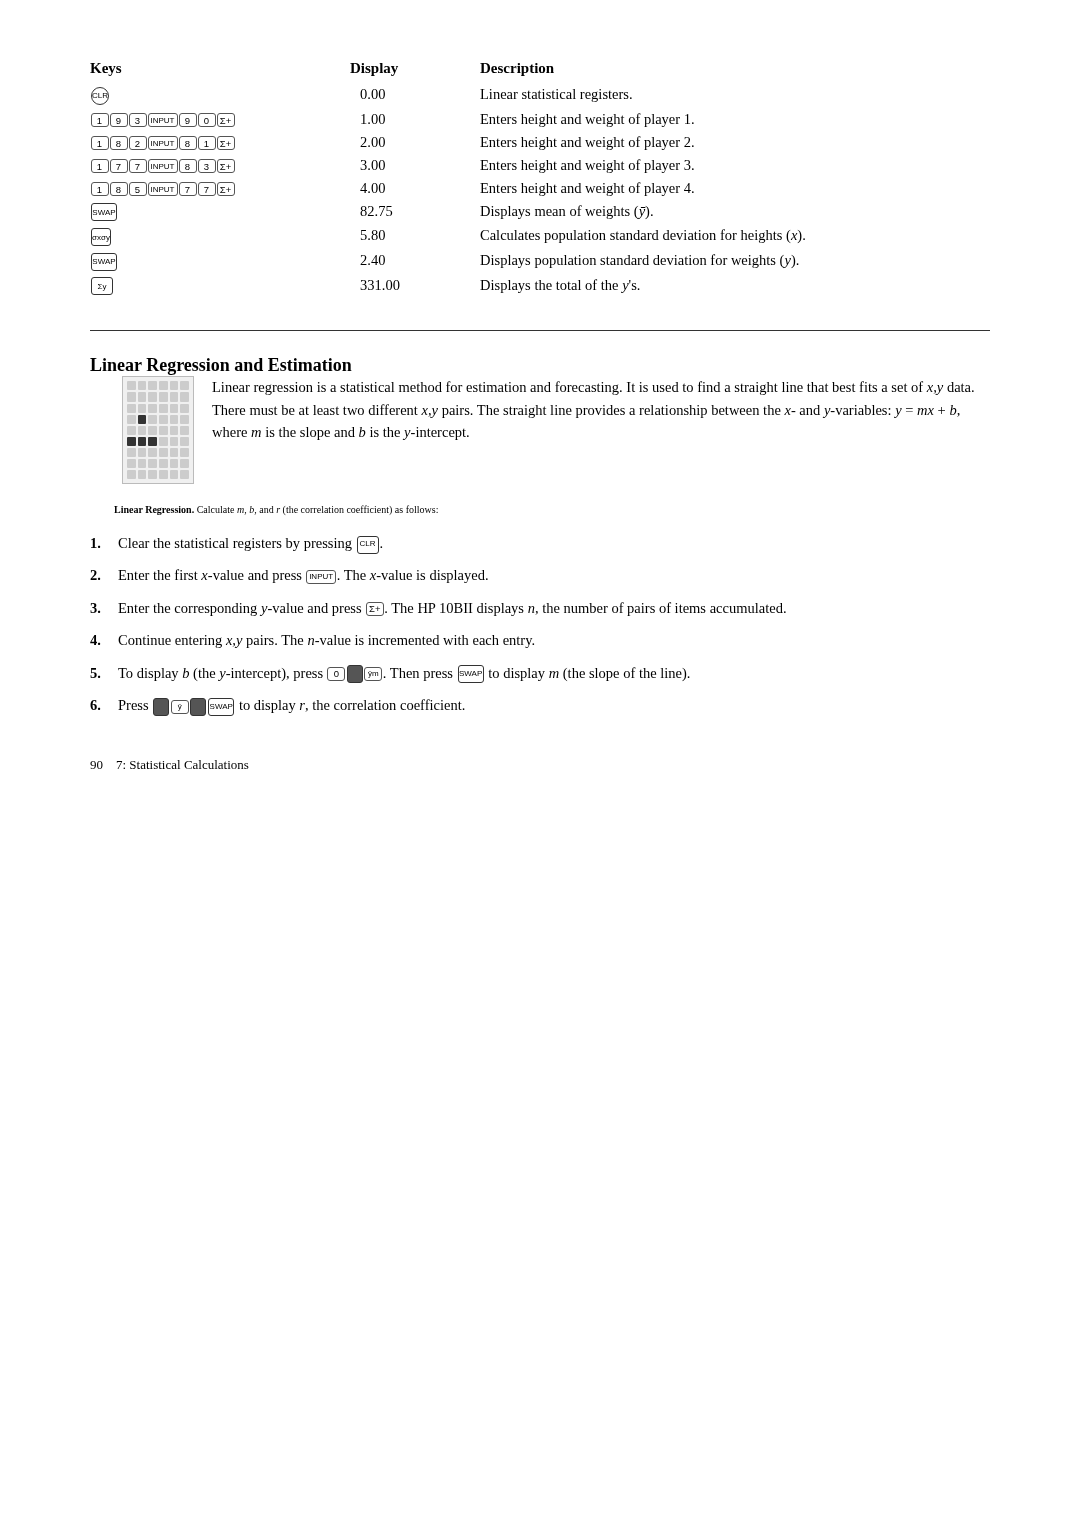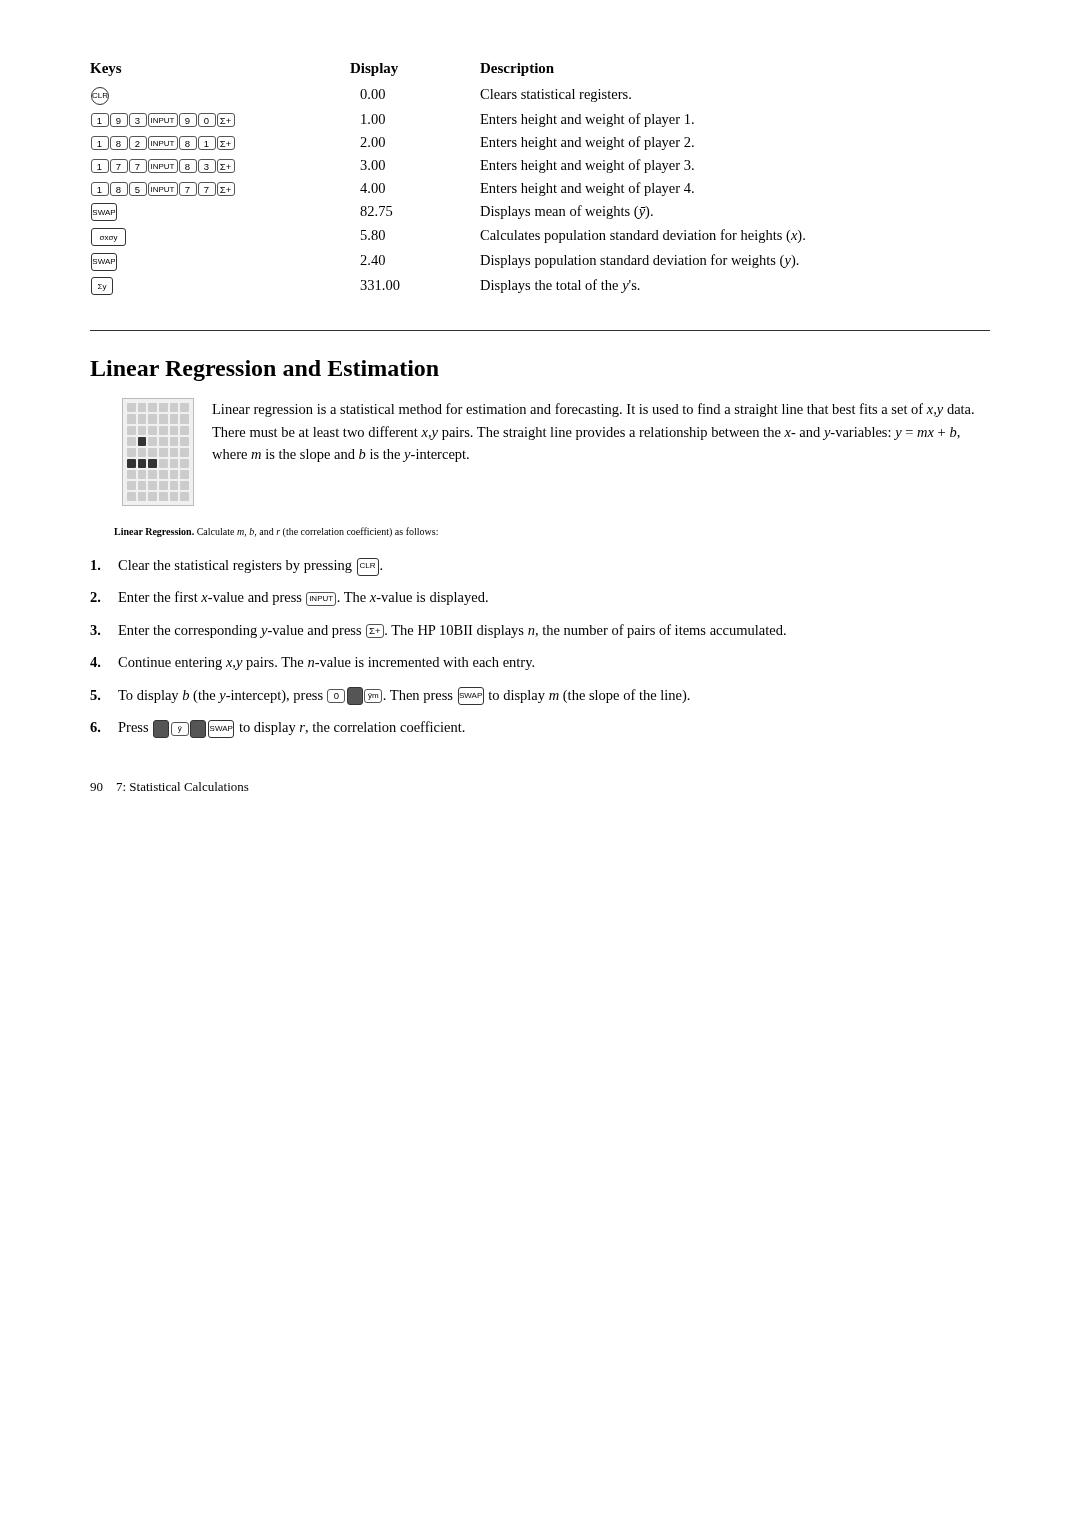--- a/index.html
+++ b/index.html
@@ -74,23 +74,22 @@
     }
 
     .divider-line {
       border: none;
       border-top: 1.5px solid #333;
       margin: 20px 0 24px 0;
     }
 
     
     .section-title {
-      font-size: 24px;
+      font-size: 18px;
       font-weight: bold;
-      margin-bottom: 16px;
     }
 
     
     .lr-intro {
       display: flex;
       gap: 18px;
       margin-bottom: 18px;
       align-items: flex-start;
       padding-left: 32px;
     }
@@ -142,21 +141,21 @@
     </thead>
     <tbody>
 
       <tr>
         <td>
           <span class="key-btn-round">
               <span style="font-size:8px;">CLR</span>
             </span>
         </td>
         <td>0.00</td>
-        <td>Clears statistical registers.</td>
+        <td>Linear statistical registers.</td>
       </tr>
 
       <tr>
         <td>
           <span class="key-btn">1</span><span class="key-btn">9</span><span class="key-btn">3</span><span class="key-btn" style="font-size:8px;">INPUT</span><span class="key-btn">9</span><span class="key-btn">0</span><span class="key-btn">Σ+</span>
         </td>
         <td>1.00</td>
         <td>Enters height and weight of player 1.</td>
       </tr>
 
@@ -188,21 +187,21 @@
       <tr>
         <td>
           <span class="key-btn-round" style="font-size:8px; width:26px; border-radius:3px;">SWAP</span>
         </td>
         <td>82.75</td>
         <td>Displays mean of weights (<i>ȳ</i>).</td>
       </tr>
 
       <tr>
         <td>
-          <span class="key-btn-round" style="font-size:8px; width:35px; border-radius:3px;">σxσy</span>
+          <span class="key-btn-round" style="font-size:8px; width:20px; border-radius:3px;">σxσy</span>
         </td>
         <td>5.80</td>
         <td>Calculates population standard deviation for heights (<i>x</i>).</td>
       </tr>
 
       <tr>
         <td>
           <span class="key-btn-round" style="font-size:8px; width:26px; border-radius:3px;">SWAP</span>
         </td>
         <td>2.40</td>

